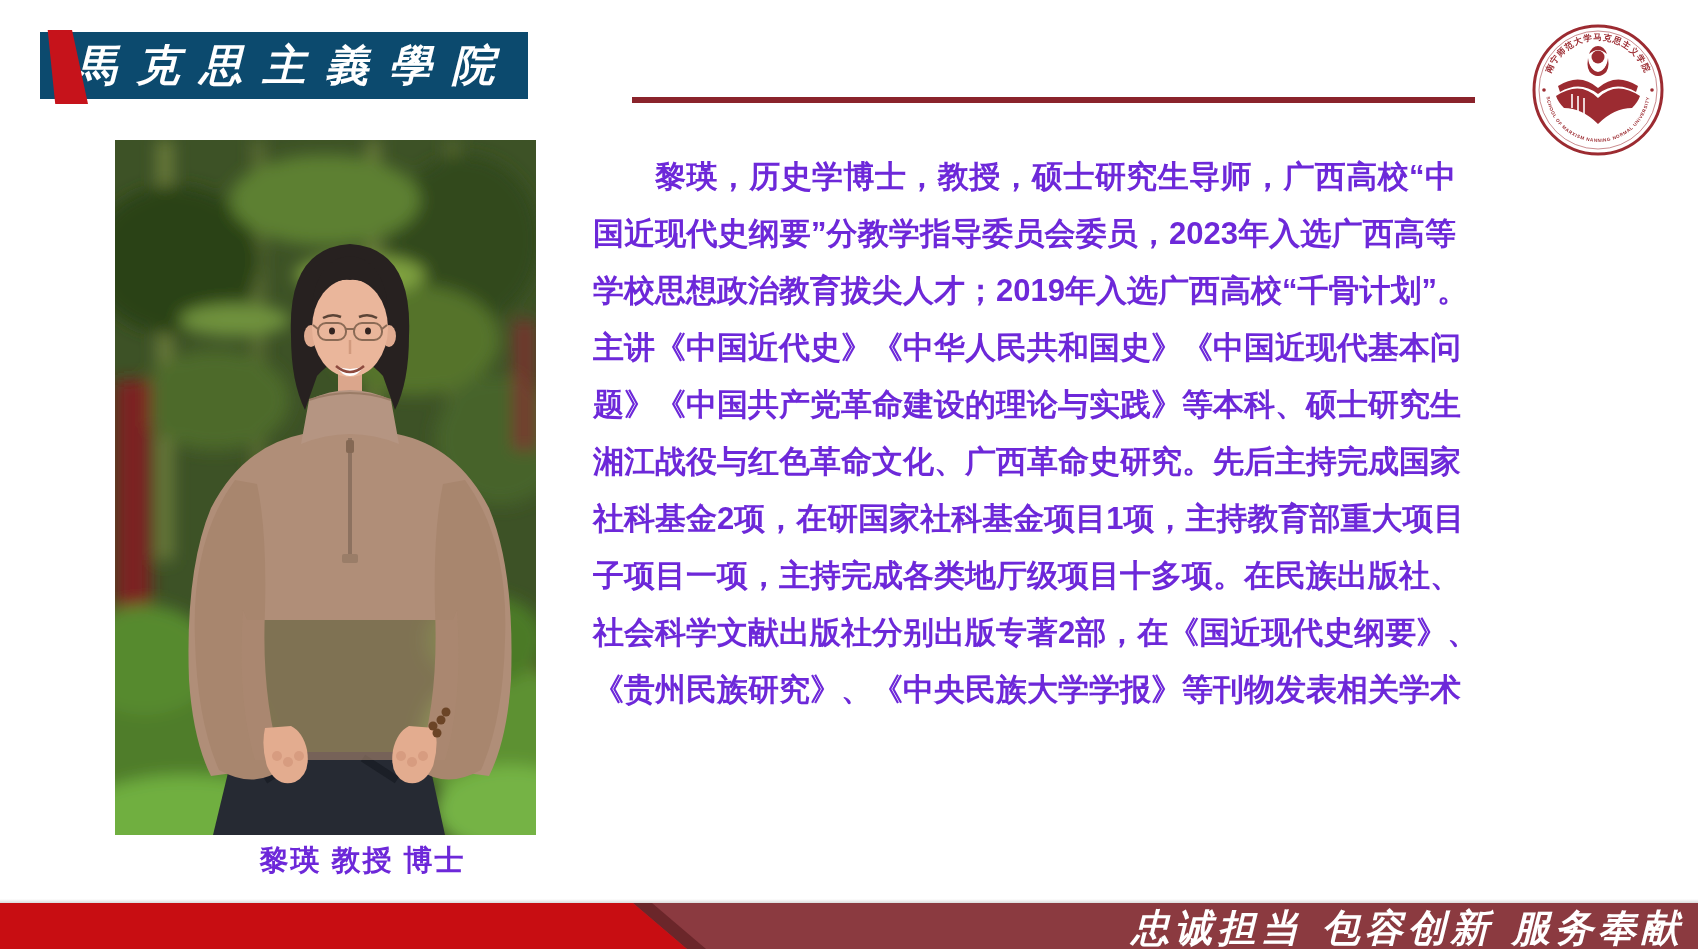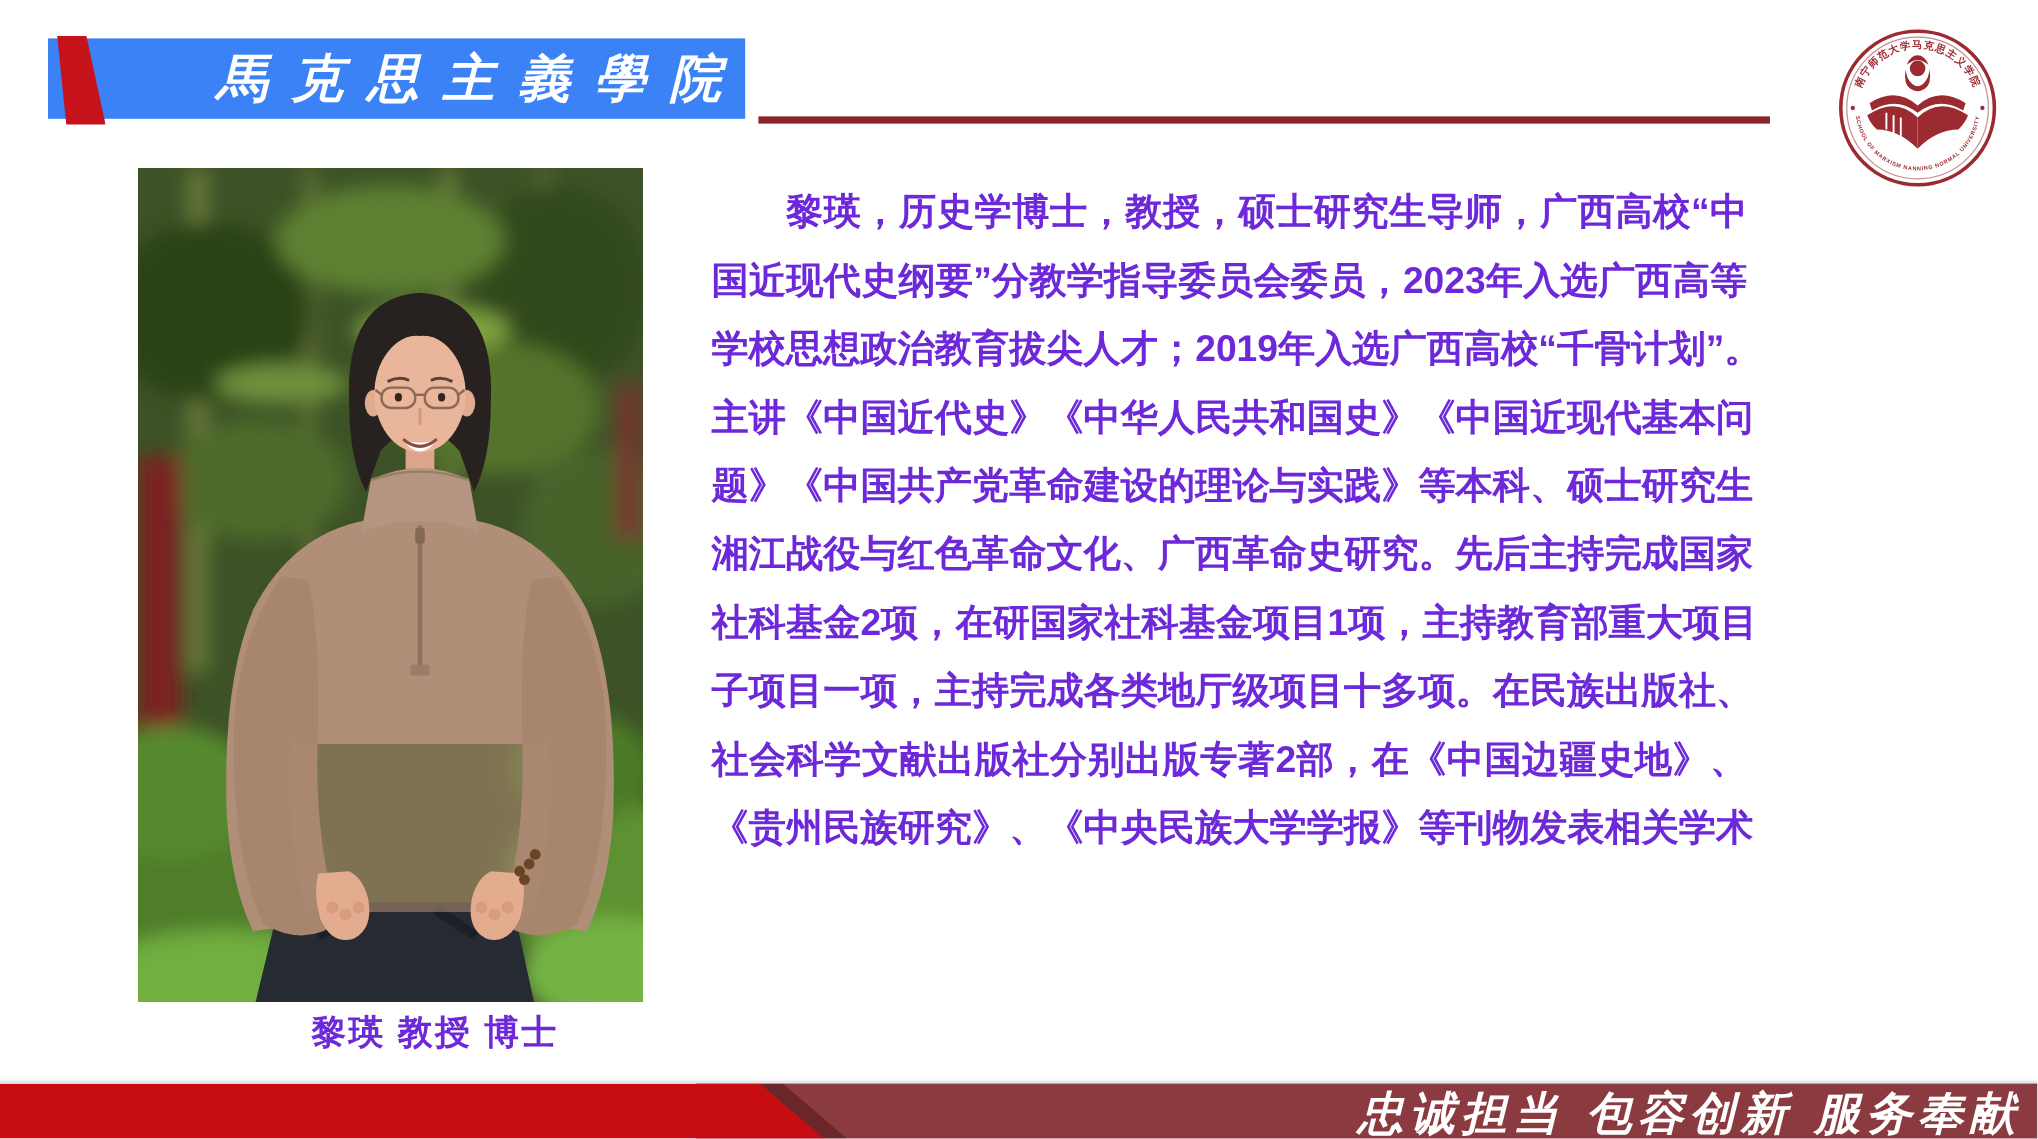--- a/index.html
+++ b/index.html
@@ -2,22 +2,22 @@
 <html><head>
 <meta charset="utf-8">
 <style>
   html,body{margin:0;padding:0;background:#ffffff;}
   .slide{
     position:relative;width:1698px;height:949px;background:#ffffff;overflow:hidden;
     font-family:"Liberation Sans","DejaVu Sans",sans-serif;
   }
   
   .header-banner{
-    position:absolute;left:40px;top:32px;width:581px;height:67px;
-    background:#3b82f6;display:flex;align-items:center;justify-content:flex-end;
+    position:absolute;left:40px;top:32px;width:488px;height:67px;
+    background:#0c4a6e;display:flex;align-items:center;justify-content:center;
   }
   .header-title{
     color:#ffffff;font-family:"DejaVu Serif","Liberation Serif",serif;
     font-size:43px;font-weight:700;font-style:italic;letter-spacing:20px;
     white-space:nowrap;padding-left:20px;
   }
   .header-accent{
     position:absolute;left:46px;top:30px;width:42px;height:74px;
     background:#c6131b;
     clip-path:polygon(4% 0,62% 0,100% 100%,22% 100%);
@@ -207,21 +207,21 @@
 
   <div class="bio">
     <div class="bio-line indent">黎瑛，历史学博士，教授，硕士研究生导师，广西高校“中</div>
     <div class="bio-line">国近现代史纲要”分教学指导委员会委员，2023年入选广西高等</div>
     <div class="bio-line">学校思想政治教育拔尖人才；2019年入选广西高校“千骨计划”。</div>
     <div class="bio-line">主讲《中国近代史》《中华人民共和国史》《中国近现代基本问</div>
     <div class="bio-line">题》《中国共产党革命建设的理论与实践》等本科、硕士研究生</div>
     <div class="bio-line">湘江战役与红色革命文化、广西革命史研究。先后主持完成国家</div>
     <div class="bio-line">社科基金2项，在研国家社科基金项目1项，主持教育部重大项目</div>
     <div class="bio-line">子项目一项，主持完成各类地厅级项目十多项。在民族出版社、</div>
-    <div class="bio-line">社会科学文献出版社分别出版专著2部，在《中国边疆史地》、</div>
+    <div class="bio-line">社会科学文献出版社分别出版专著2部，在《国近现代史纲要》、</div>
     <div class="bio-line">《贵州民族研究》、《中央民族大学学报》等刊物发表相关学术</div>
   </div>
 
   <div class="footer-shadow"></div>
   <div class="footer-maroon"></div>
   <div class="footer-diagonal-shadow"></div>
   <div class="footer-red"></div>
   <div class="footer-slogan">忠诚担当 包容创新 服务奉献</div>
 
 </div>

